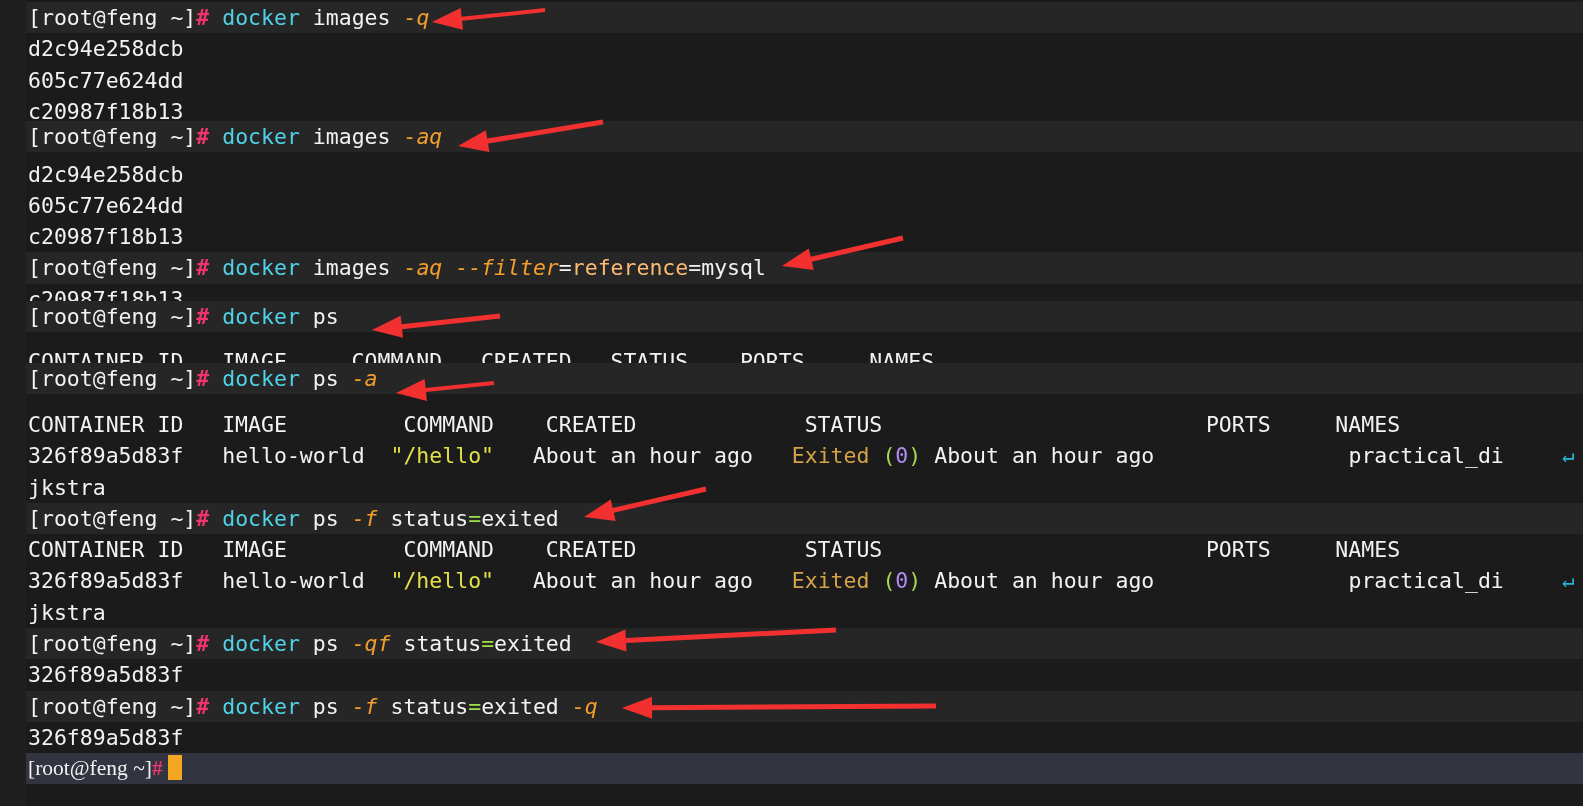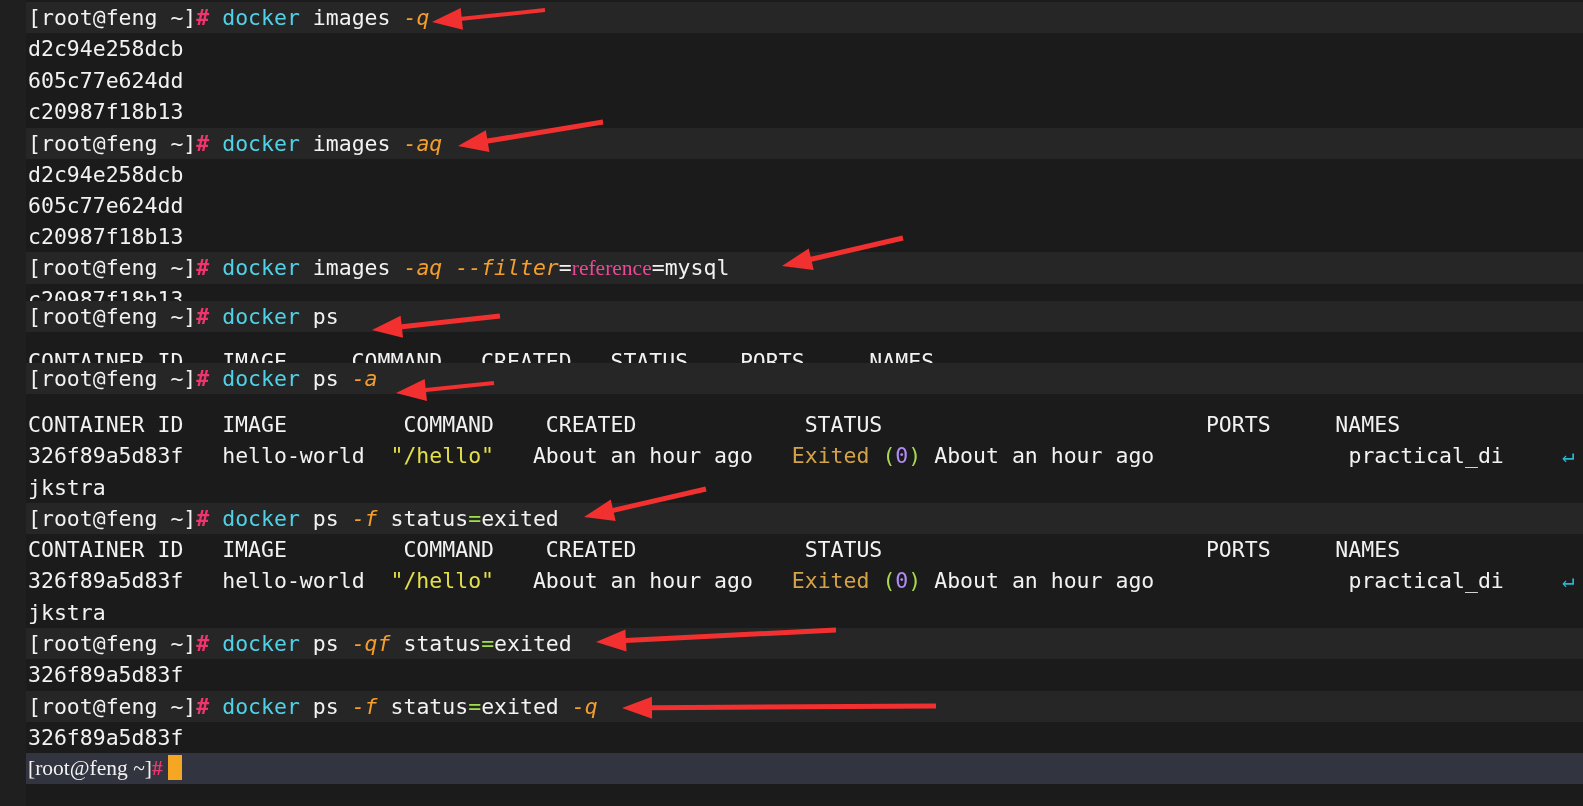--- a/index.html
+++ b/index.html
@@ -99,21 +99,21 @@
     font-family: Liberation Serif, serif;
   }
 
   
   .c-prompt  { color: #f2f2f2; }
   .c-hash    { color: #f0356e; font-weight: bold; }
   .c-cmd     { color: #4fd2e8; }
   .c-plain   { color: #f2f2f2; }
   .c-flag    { color: #f59e2b; font-style: italic; }
   .c-eq      { color: #9fe04a; }
-  .c-key     { color: #ec4899; font-family: Liberation Serif, serif; }
+  .c-key     { color: #fdba74; }
   .c-str     { color: #e4e04a; }
   .c-exit    { color: #d4a247; }
   .c-paren   { color: #a8d84f; }
   .c-num     { color: #b18cf2; }
 
   
   .cursor {
     display: inline-block;
     width: 14px;
     height: 25px;
@@ -135,21 +135,21 @@
 
 <div id="terminal">
 
   <div class="gutter"></div>
 
   <div id="rows-layer">
       <div class="row cmd" style="top: 2px;"><span class="txt"><span class="c-prompt">[root@feng ~]</span><span class="c-hash">#</span><span class="c-plain"> </span><span class="c-cmd">docker</span><span class="c-plain"> </span><span class="c-plain">images</span><span class="c-plain"> </span><span class="c-flag">-q</span></span></div>
       <div class="row out" style="top: 33.3px;"><span class="txt"><span class="c-plain">d2c94e258dcb</span></span></div>
       <div class="row out" style="top: 64.6px;"><span class="txt"><span class="c-plain">605c77e624dd</span></span></div>
       <div class="row out" style="top: 95.9px;"><span class="txt"><span class="c-plain">c20987f18b13</span></span></div>
-      <div class="row cmd" style="top: 128px;"><span class="txt"><span class="c-prompt">[root@feng ~]</span><span class="c-hash">#</span><span class="c-plain"> </span><span class="c-cmd">docker</span><span class="c-plain"> </span><span class="c-plain">images</span><span class="c-plain"> </span><span class="c-flag">-aq</span></span></div>
+      <div class="row cmd" style="top: 121px;"><span class="txt"><span class="c-prompt">[root@feng ~]</span><span class="c-hash">#</span><span class="c-plain"> </span><span class="c-cmd">docker</span><span class="c-plain"> </span><span class="c-plain">images</span><span class="c-plain"> </span><span class="c-flag">-aq</span></span></div>
       <div class="row out" style="top: 158.5px;"><span class="txt"><span class="c-plain">d2c94e258dcb</span></span></div>
       <div class="row out" style="top: 189.8px;"><span class="txt"><span class="c-plain">605c77e624dd</span></span></div>
       <div class="row out" style="top: 221.1px;"><span class="txt"><span class="c-plain">c20987f18b13</span></span></div>
       <div class="row cmd" style="top: 252.4px;"><span class="txt"><span class="c-prompt">[root@feng ~]</span><span class="c-hash">#</span><span class="c-plain"> </span><span class="c-cmd">docker</span><span class="c-plain"> </span><span class="c-plain">images</span><span class="c-plain"> </span><span class="c-flag">-aq</span><span class="c-plain"> </span><span class="c-flag">--filter</span><span class="c-plain">=</span><span class="c-key">reference</span><span class="c-plain">=</span><span class="c-plain">mysql</span></span></div>
       <div class="row out" style="top: 283.7px;"><span class="txt"><span class="c-plain">c20987f18b13</span></span></div>
       <div class="row cmd" style="top: 301px;"><span class="txt"><span class="c-prompt">[root@feng ~]</span><span class="c-hash">#</span><span class="c-plain"> </span><span class="c-cmd">docker</span><span class="c-plain"> </span><span class="c-plain">ps</span></span></div>
       <div class="row out" style="top: 346.3px;"><span class="txt"><span class="c-plain">CONTAINER ID   IMAGE     COMMAND   CREATED   STATUS    PORTS     NAMES</span></span></div>
       <div class="row cmd" style="top: 363px;"><span class="txt"><span class="c-prompt">[root@feng ~]</span><span class="c-hash">#</span><span class="c-plain"> </span><span class="c-cmd">docker</span><span class="c-plain"> </span><span class="c-plain">ps</span><span class="c-plain"> </span><span class="c-flag">-a</span></span></div>
       <div class="row out" style="top: 408.9px;"><span class="txt"><span class="c-plain">CONTAINER ID   IMAGE         COMMAND    CREATED             STATUS                         PORTS     NAMES</span></span></div>
       <div class="row out" style="top: 440.2px;"><span class="txt"><span class="c-plain">326f89a5d83f</span>   <span class="c-plain">hello-world</span>  <span class="c-str">"/hello"</span>   <span class="c-plain">About an hour ago</span>   <span class="c-exit">Exited</span> <span class="c-paren">(</span><span class="c-num">0</span><span class="c-paren">)</span> <span class="c-plain">About an hour ago</span>               <span class="c-plain">practical_di</span></span></div>

